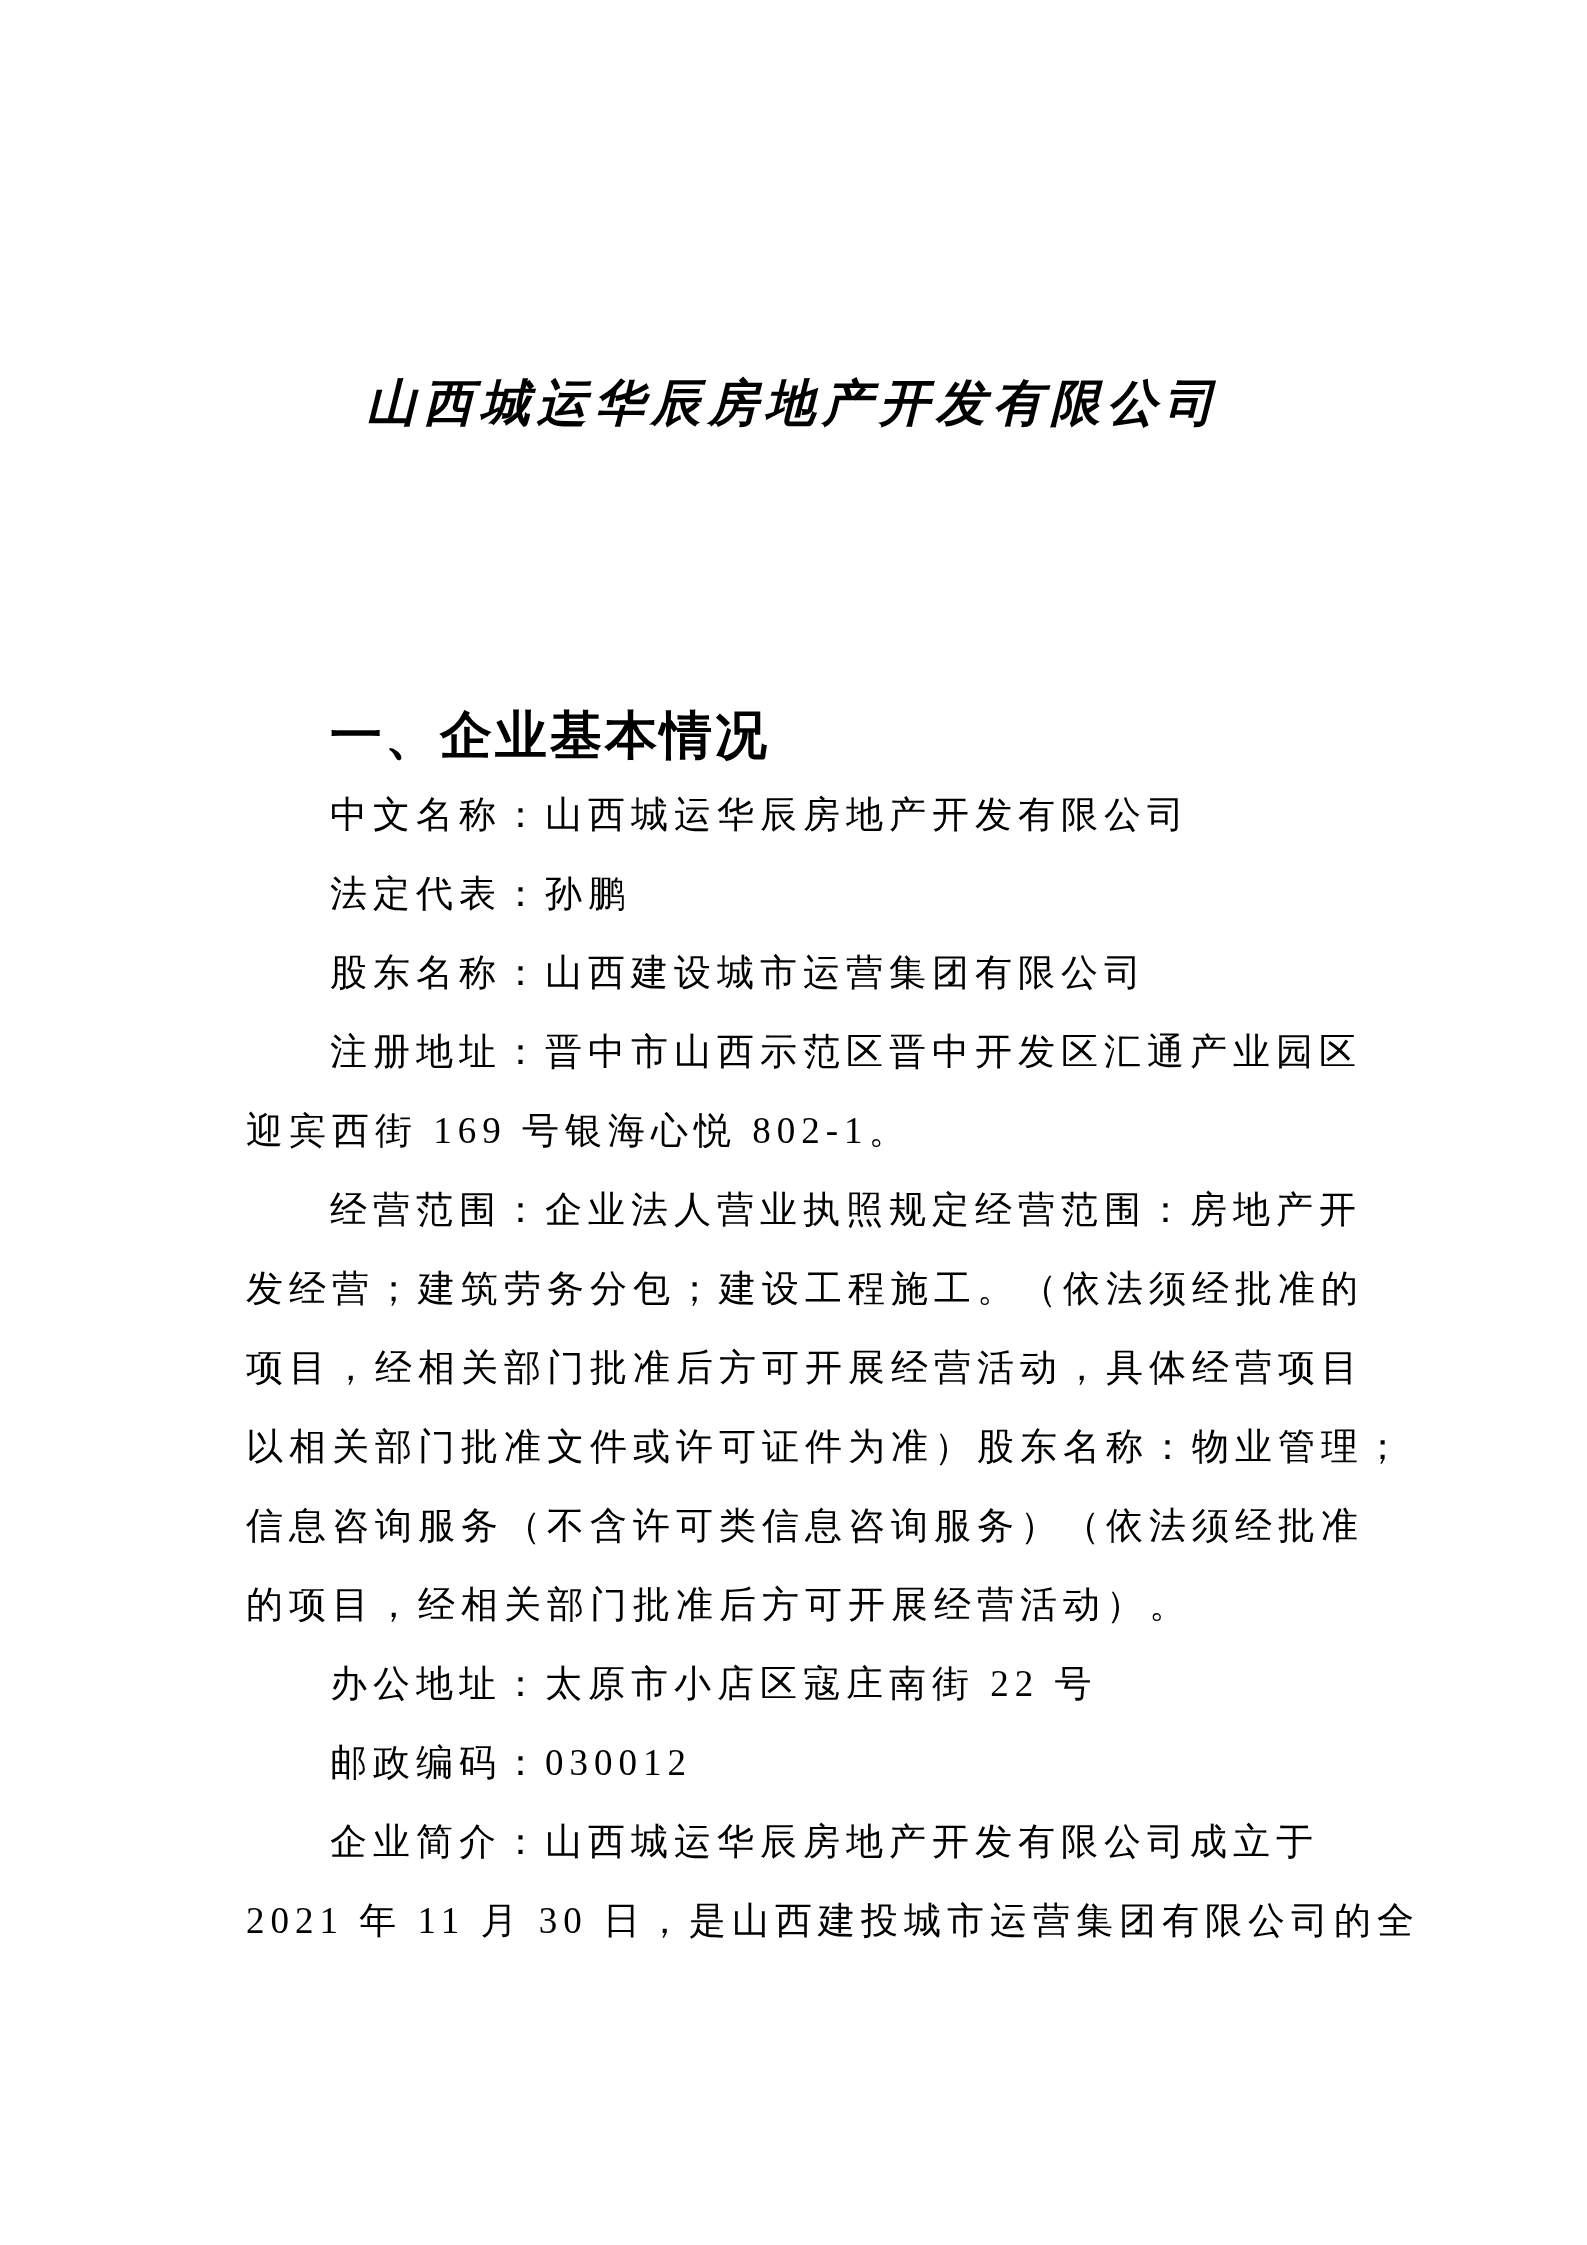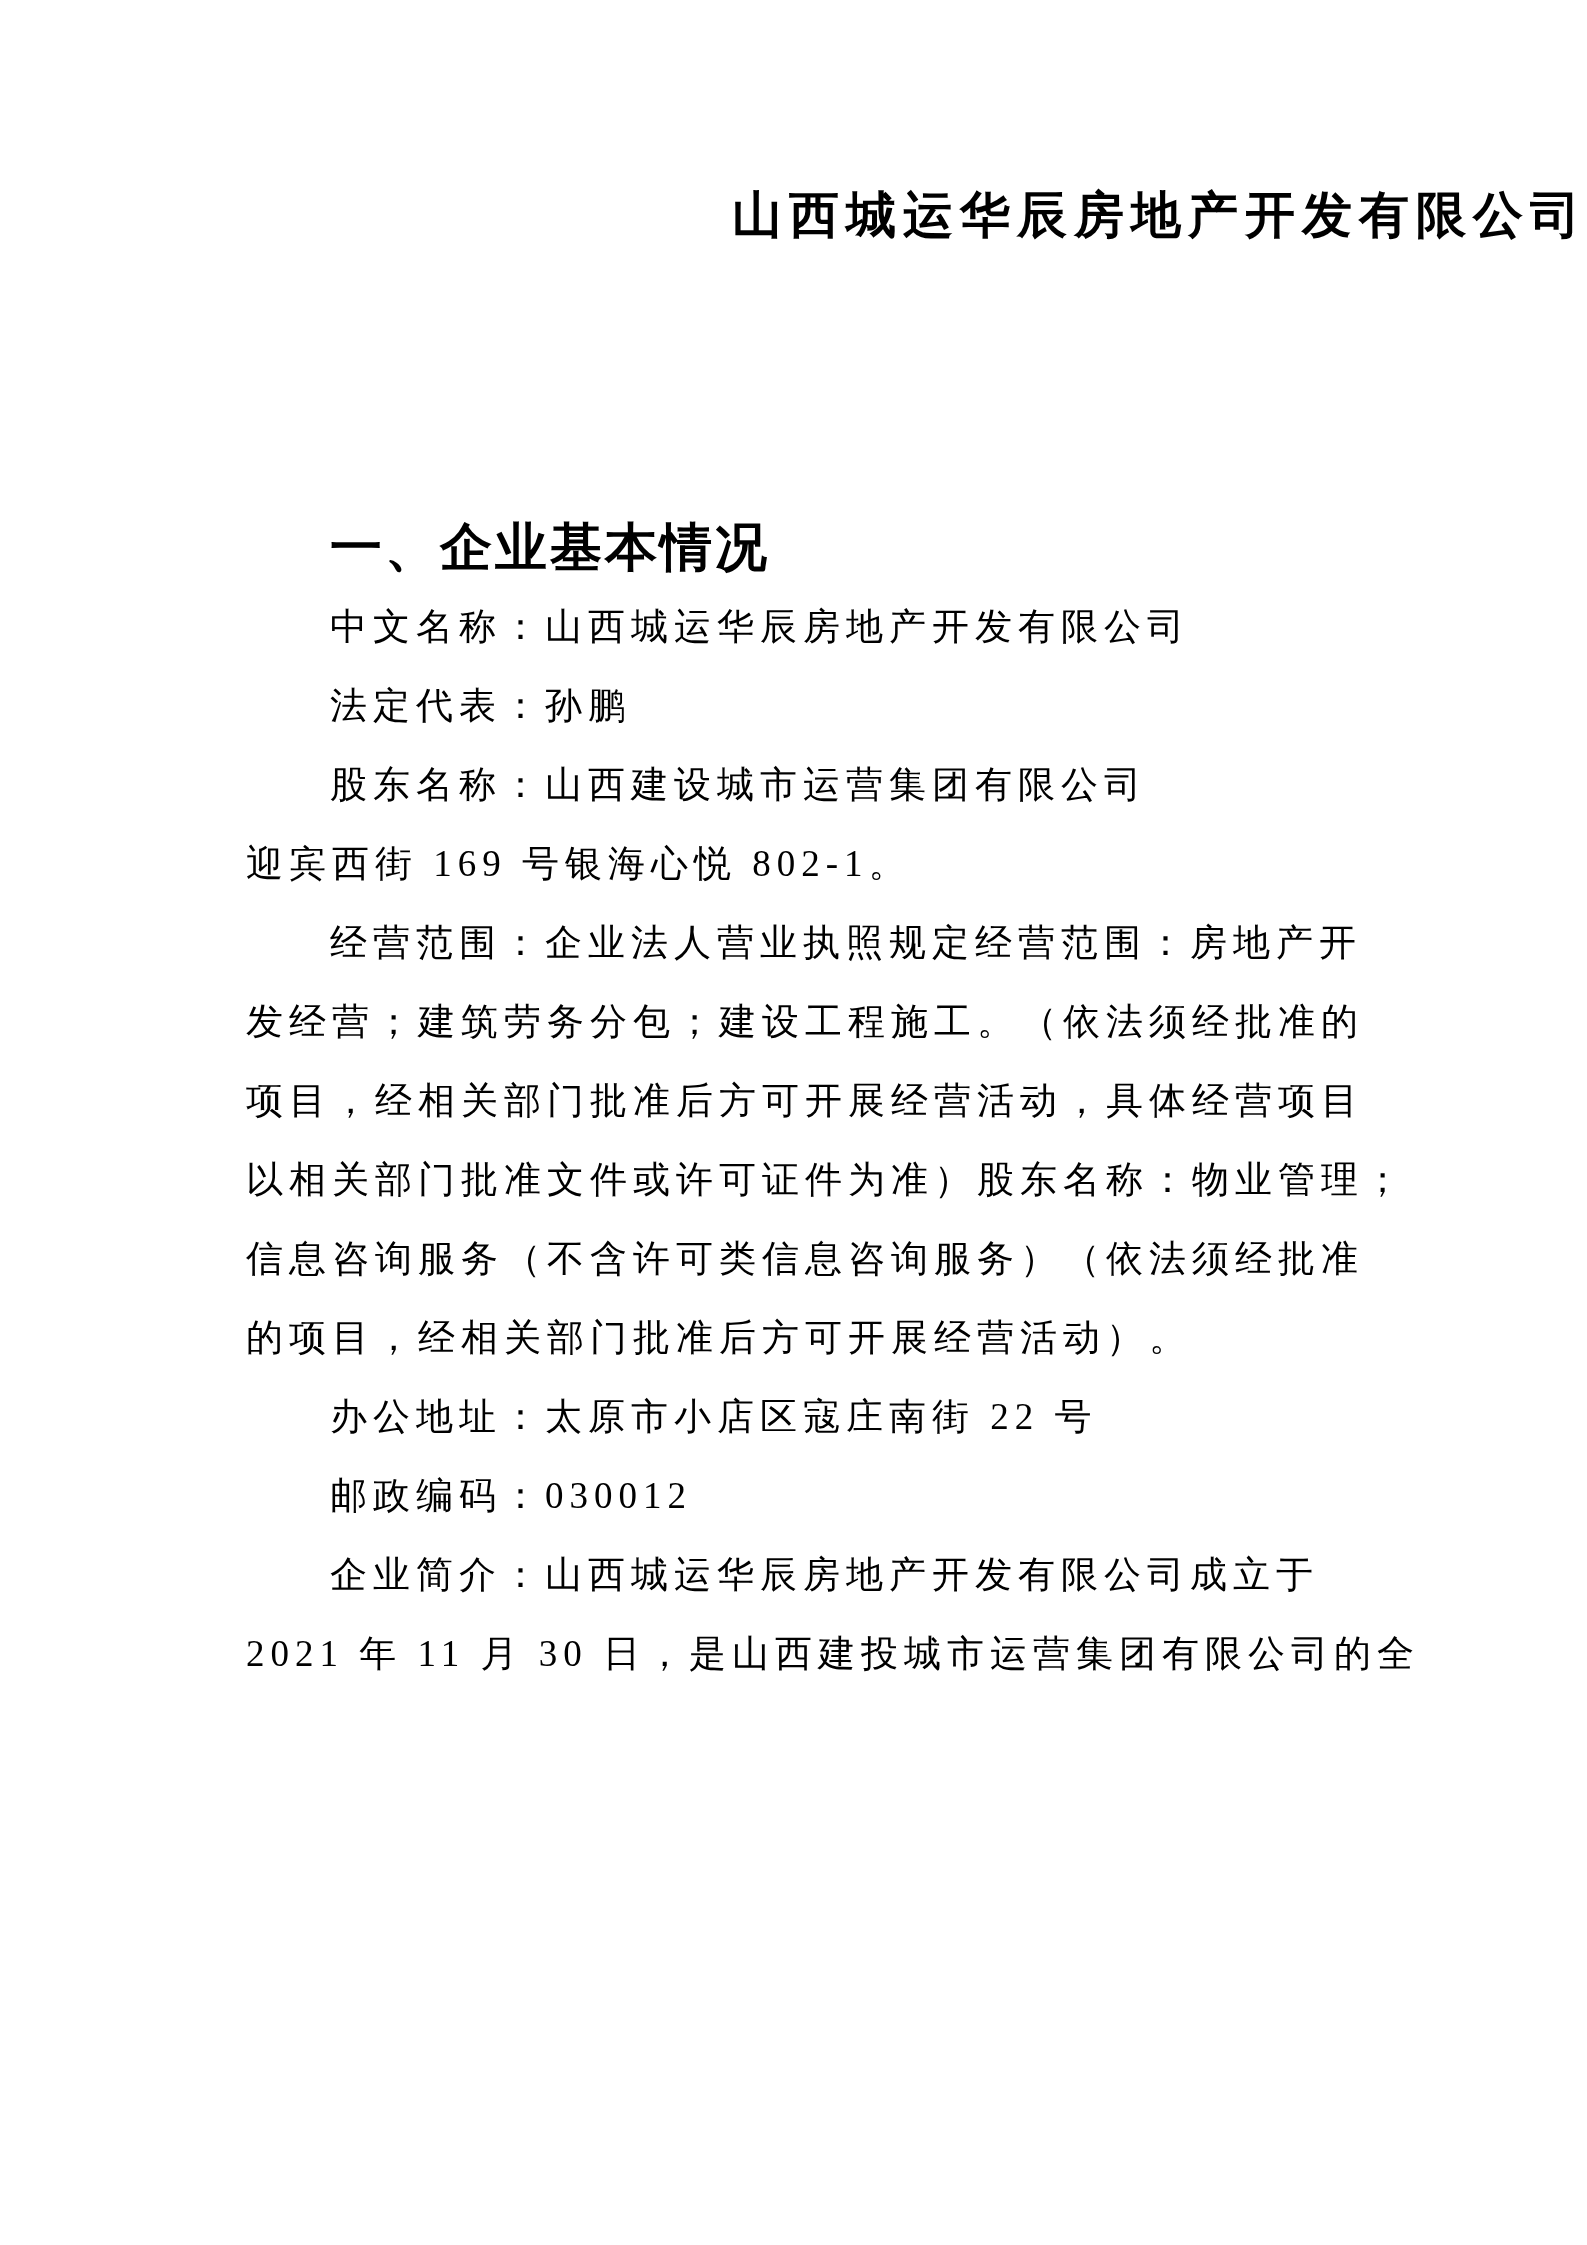--- a/index.html
+++ b/index.html
@@ -11,27 +11,29 @@
     color: #000000;
   }
   .page {
     position: relative;
     width: 1587px;
     height: 2245px;
     background: #ffffff;
     overflow: hidden;
   }
   .doc-title {
-    text-align: right;
+    padding-top: 188px;
+    text-align: center;
     font-family: "Liberation Serif", serif;
     font-weight: bold;
     font-size: 50px;
     line-height: 86px;
     letter-spacing: 7px;
     white-space: pre;
+    font-style: italic;
   }
   .content {
     padding-left: 246px;
     padding-right: 240px;
   }
   .section-heading {
     font-family: "Liberation Sans", sans-serif;
     font-weight: bold;
     font-size: 52px;
     line-height: 79px;
@@ -59,20 +61,21 @@
 <div class="page">
   <div class="doc-title">
     <div>山西城运华辰房地产开发有限公司</div>
   </div>
   <div class="content">
     <div id="sections">
         <div class="section-heading first-heading">一、企业基本情况</div>
         <div class="line indent-first">中文名称：山西城运华辰房地产开发有限公司</div>
         <div class="line indent-first">法定代表：孙鹏</div>
         <div class="line indent-first">股东名称：山西建设城市运营集团有限公司</div>
+        <div class="line indent-first">注册地址：晋中市山西示范区晋中开发区汇通产业园区</div>
         <div class="line indent-none">迎宾西街 169 号银海心悦 802-1。</div>
         <div class="line indent-first">经营范围：企业法人营业执照规定经营范围：房地产开</div>
         <div class="line indent-none">发经营；建筑劳务分包；建设工程施工。（依法须经批准的</div>
         <div class="line indent-none">项目，经相关部门批准后方可开展经营活动，具体经营项目</div>
         <div class="line indent-none">以相关部门批准文件或许可证件为准）股东名称：物业管理；</div>
         <div class="line indent-none">信息咨询服务（不含许可类信息咨询服务）（依法须经批准</div>
         <div class="line indent-none">的项目，经相关部门批准后方可开展经营活动）。</div>
         <div class="line indent-first">办公地址：太原市小店区寇庄南街 22 号</div>
         <div class="line indent-first">邮政编码：030012</div>
         <div class="line indent-first">企业简介：山西城运华辰房地产开发有限公司成立于</div>

